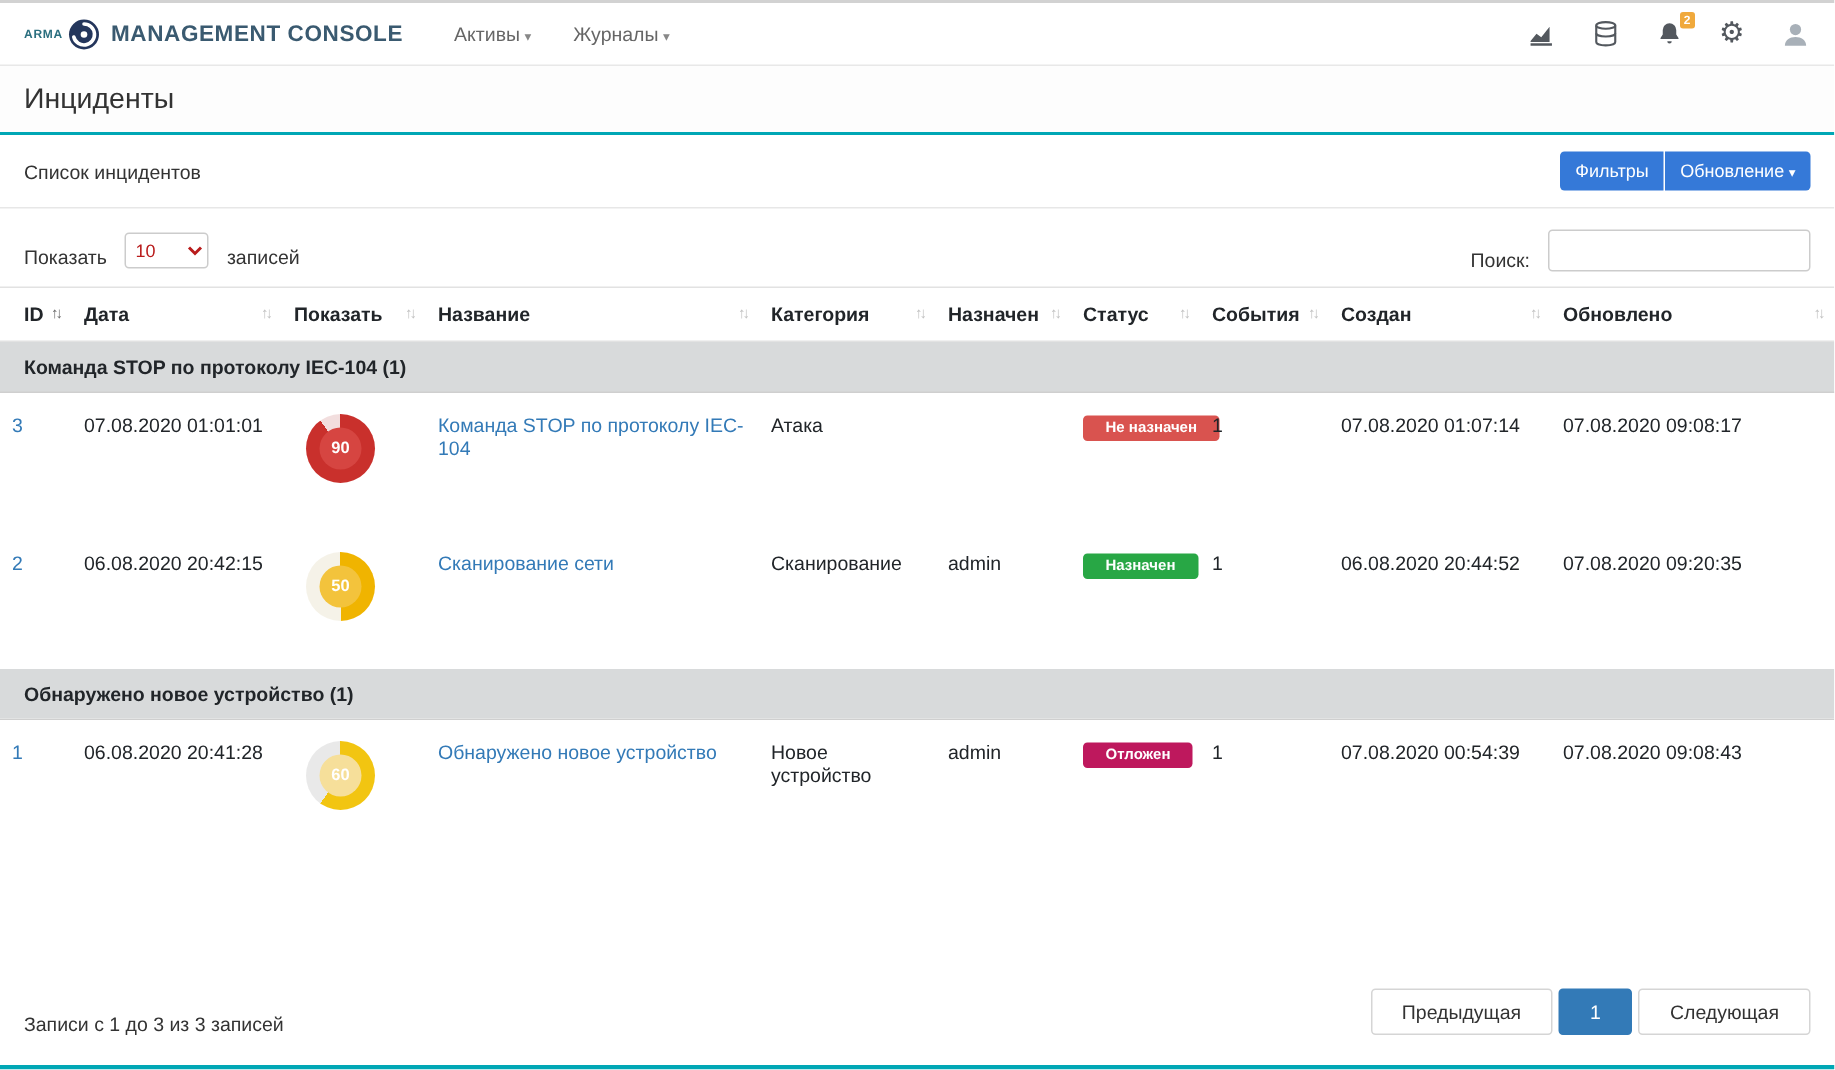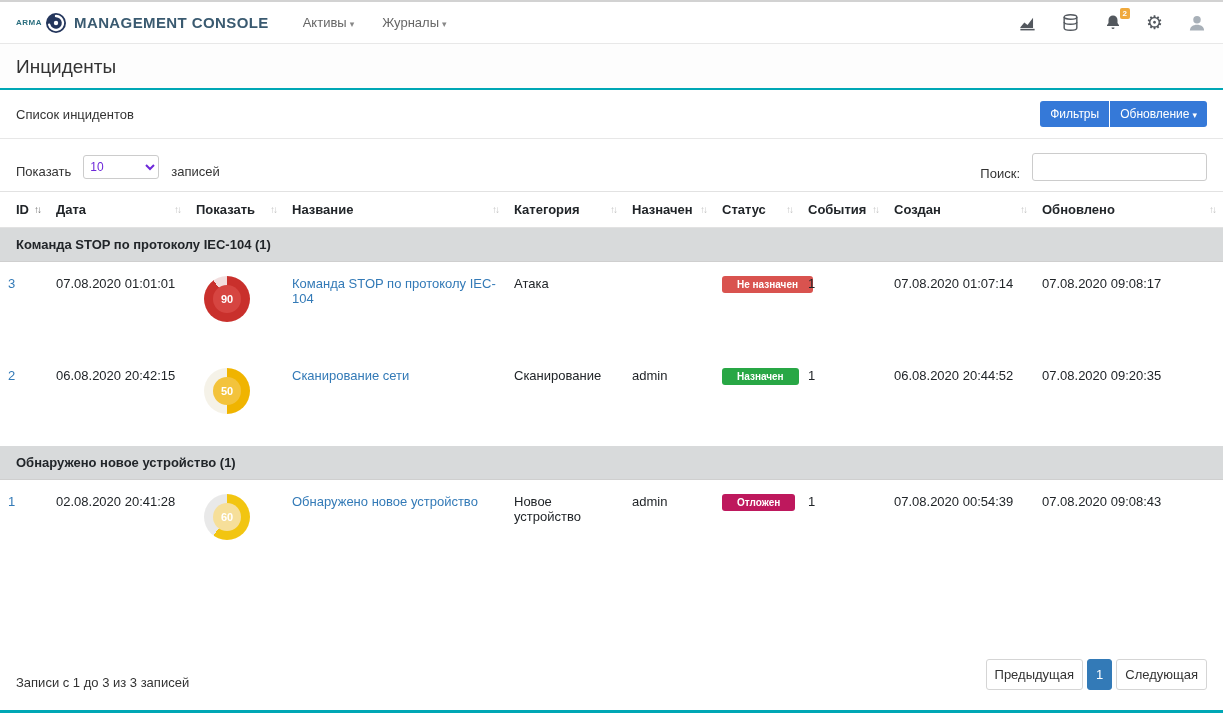--- a/index.html
+++ b/index.html
@@ -35,22 +35,22 @@
                  padding:11px 16px; border-bottom:1px solid #e7e7e7; color:#333; flex:0 0 auto; }
   .btn-group { display:flex; gap:1px; }
   .btn-blue { background:#3579d8; border:none; color:#fff; font-size:12px; padding:6px 10px;
               font-family:inherit; cursor:pointer; }
   .btn-blue:first-child { border-radius:3px 0 0 3px; }
   .btn-blue:last-child  { border-radius:0 3px 3px 0; }
   
   .controls { display:flex; align-items:center; justify-content:space-between;
               padding:14px 16px 10px; color:#333; flex:0 0 auto; }
   .left-controls, .right-controls { display:flex; align-items:flex-end; gap:12px; }
-  select.page-size { font-family:inherit; font-size:12px; padding:3px 2px; width:76px;
-                     border:1px solid #ccc; border-radius:3px; color:#6d28d9; background:#fff; }
+  select.page-size { font-family:inherit; font-size:12px; padding:3px 2px; width:56px;
+                     border:1px solid #ccc; border-radius:3px; color:#b91c1c; background:#fff; }
   input.search { width:175px; height:28px; border:1px solid #ccc; border-radius:3px;
                  padding:0 8px; font-family:inherit; font-size:13px; }
   .columns-row { padding:2px 16px 12px; flex:0 0 auto; }
   .columns-link { color:#3492c7; font-size:13px; cursor:pointer; }
   
   table.incidents { width:100%; border-collapse:collapse; table-layout:fixed; font-size:13px; flex:0 0 auto; }
   thead th { font-weight:bold; text-align:left; padding:10px 8px; color:#212529;
              border-top:1px solid #e2e2e2; border-bottom:1px solid #e2e2e2; cursor:pointer; }
   thead th:first-child, tbody td:first-child { padding-left:16px; }
   .th-wrap { display:flex; justify-content:space-between; align-items:center; gap:4px; }
@@ -63,21 +63,21 @@
   .donut { width:46px; height:46px; border-radius:50%; position:relative; margin-left:8px; }
   .donut-center { position:absolute; inset:9px; border-radius:50%; display:flex;
                   align-items:center; justify-content:center; color:#fff; font-size:11px; font-weight:bold; }
   .badge { display:inline-block; color:#fff; font-size:10px; font-weight:bold;
            padding:3px 15px; border-radius:3px; white-space:nowrap; }
   
   .footer { margin-top:auto; display:flex; align-items:flex-end; justify-content:space-between;
             padding:14px 16px 20px; color:#333; flex:0 0 auto; }
   .pagination { display:flex; gap:4px; }
   .page-btn { border:1px solid #d5d5d5; background:#fff; color:#333; font-size:13px;
-              padding:7px 8px; border-radius:3px; font-family:inherit; cursor:pointer; }
+              padding:7px 20px; border-radius:3px; font-family:inherit; cursor:pointer; }
   .page-btn.active { background:#337ab7; border-color:#337ab7; color:#fff; }
 </style>
 </head>
 <body>
 
 <div class="app">
 
   <header class="navbar">
     <div class="brand">
       <span class="logo-arma">ARMA</span>
@@ -275,21 +275,21 @@
         <td>1</td>
         <td>06.08.2020 20:44:52</td>
         <td>07.08.2020 09:20:35</td>
       </tr>
 
       <tr class="group-row">
         <td colspan="10">Обнаружено новое устройство (1)</td>
       </tr>
       <tr class="data-row">
         <td><a class="link">1</a></td>
-        <td>02.08.2020 20:41:28</td>
+        <td>06.08.2020 20:41:28</td>
         <td>
           <div class="donut" style="background: conic-gradient(rgb(242, 197, 17) 216deg, rgb(233, 233, 233) 0deg);">
             <div class="donut-center" style="background: rgb(246, 223, 154);">
                 <span>60</span>
               </div>
           </div>
         </td>
         <td><a class="link">Обнаружено новое устройство</a></td>
         <td>Новое устройство</td>
         <td>admin</td>

